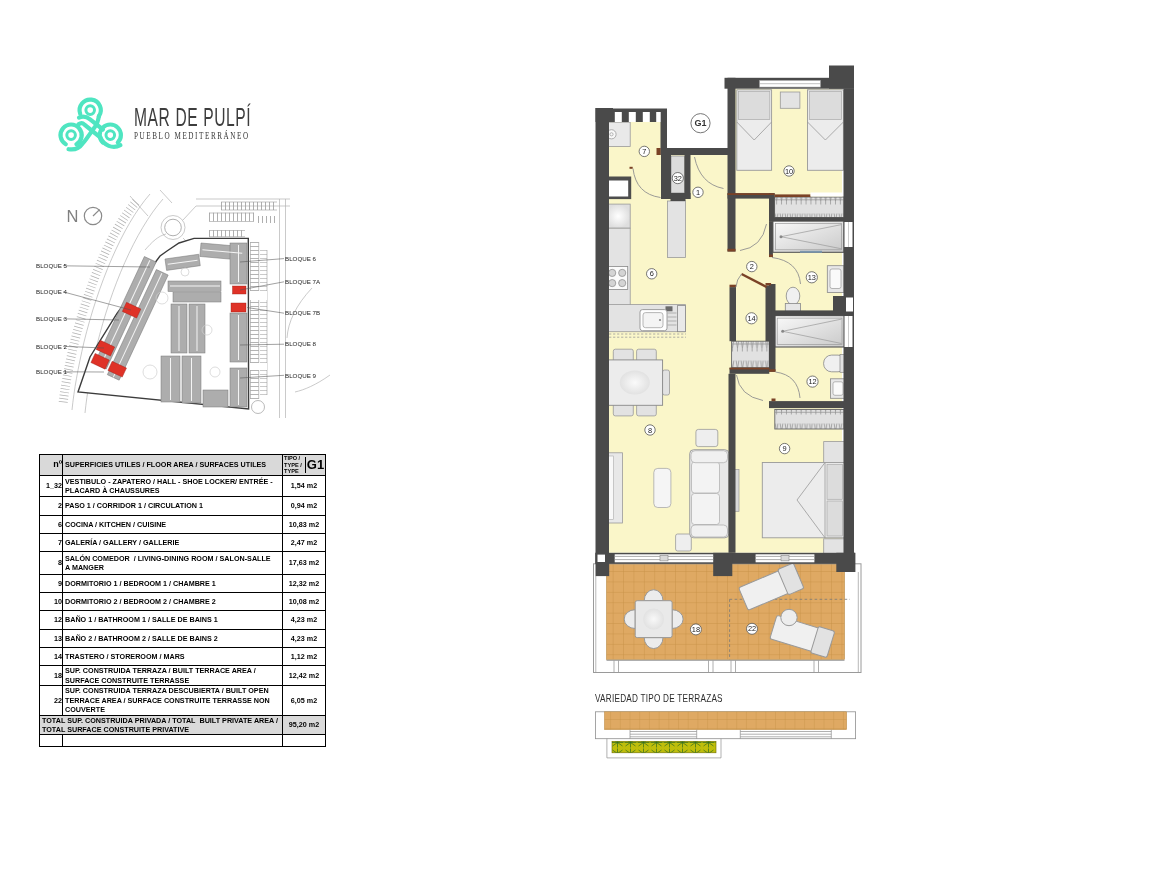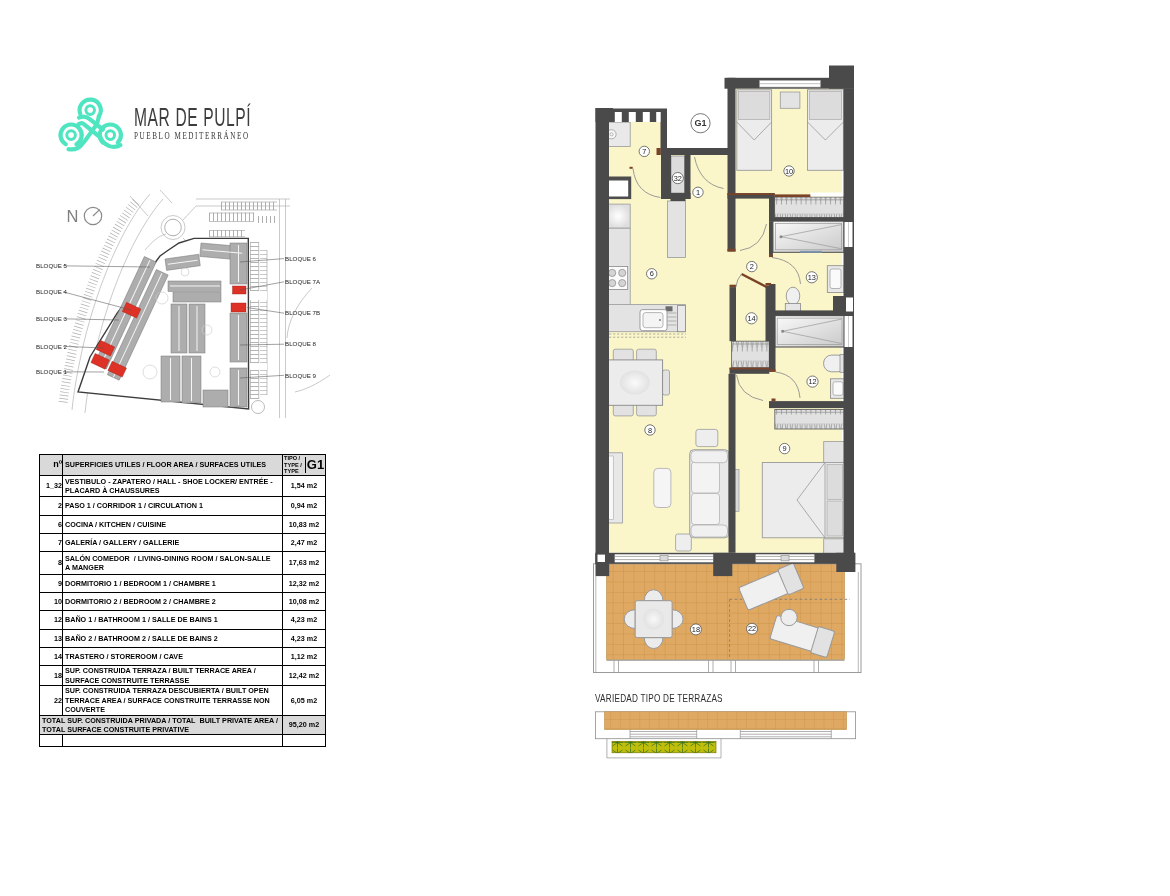--- a/index.html
+++ b/index.html
@@ -257,21 +257,21 @@
           <td>BAÑO 1 / BATHROOM 1 / SALLE DE BAINS 1</td>
           <td class="val">4,23 m2</td>
         </tr>
     <tr style="height:11.9px;">
           <td class="num">13</td>
           <td>BAÑO 2 / BATHROOM 2 / SALLE DE BAINS 2</td>
           <td class="val">4,23 m2</td>
         </tr>
     <tr style="height:15px;">
           <td class="num">14</td>
-          <td>TRASTERO / STOREROOM / CAVE</td>
+          <td>TRASTERO / STOREROOM / MARS</td>
           <td class="val">1,12 m2</td>
         </tr>
     <tr style="height:19.6px;">
           <td class="num">18</td>
           <td>SUP. CONSTRUIDA TERRAZA / BUILT TERRACE AREA / SURFACE CONSTRUITE TERRASSE</td>
           <td class="val">12,42 m2</td>
         </tr>
     <tr style="height:29.6px;">
           <td class="num">22</td>
           <td>SUP. CONSTRUIDA TERRAZA DESCUBIERTA / BUILT OPEN TERRACE AREA / SURFACE CONSTRUITE TERRASSE NON COUVERTE</td>

